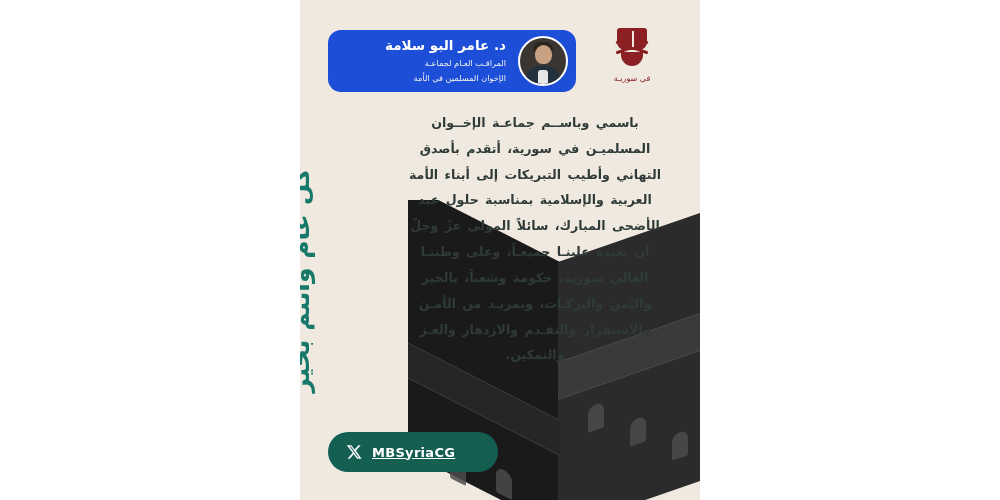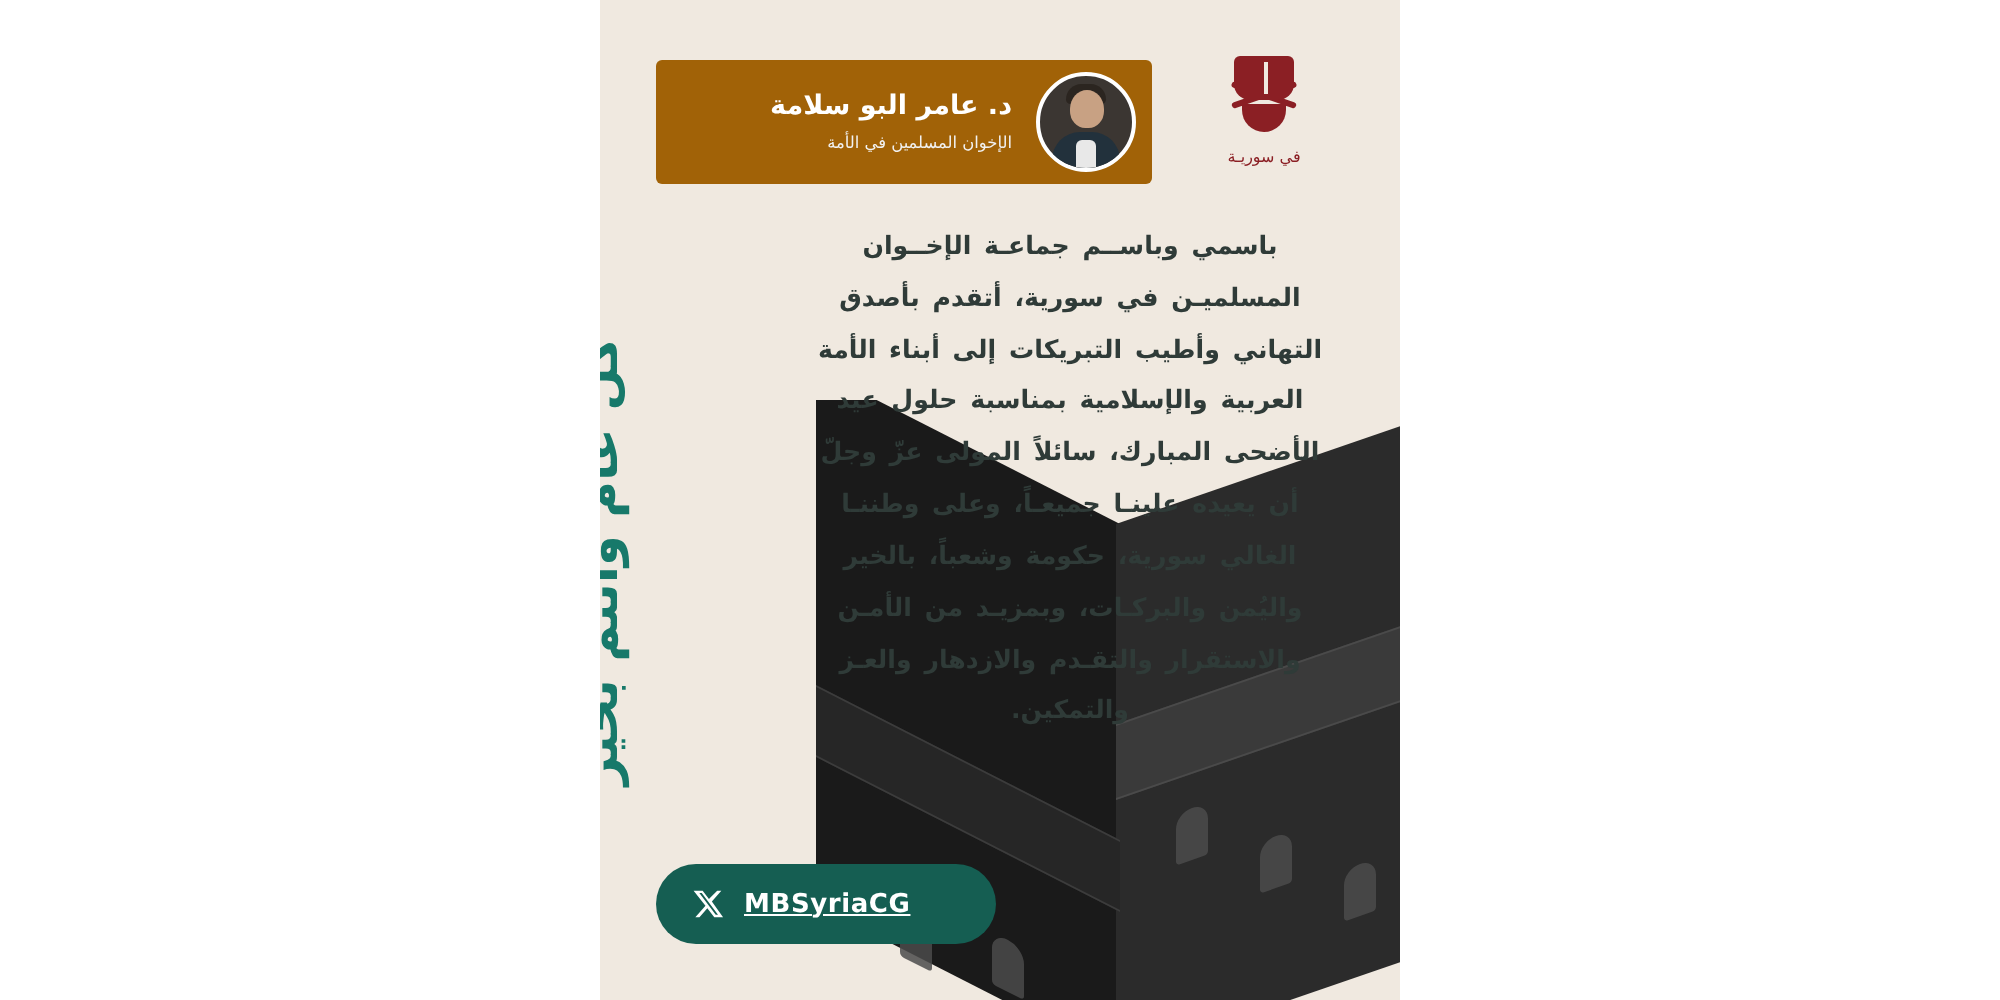--- a/index.html
+++ b/index.html
@@ -43,22 +43,22 @@
     overflow: hidden;
   }
 
   
   .header {
     position: absolute;
     left: 28px;
     top: 30px;
     width: 248px;
     height: 62px;
-    background: #a16207;
-    border-radius: 3px;
+    background: #1d4ed8;
+    border-radius: 13px;
     display: flex;
     align-items: center;
     flex-direction: row-reverse;
     padding: 0 8px;
     box-sizing: border-box;
   }
   .speaker-photo {
     width: 46px;
     height: 46px;
     border-radius: 50%;
@@ -339,20 +339,21 @@
 
     <div class="header">
       <div class="speaker-photo">
         <div class="body"></div>
         <div class="shirt"></div>
         <div class="hair"></div>
         <div class="face"></div>
       </div>
       <div class="header-text">
         <div class="speaker-name">د. عامر البو سلامة</div>
+        <div class="speaker-title">المراقـب العـام لجماعـة</div>
         <div class="speaker-title">الإخوان المسلمين في الأمة</div>
       </div>
     </div>
 
     <div class="brand">
       <div class="brand-emblem">
         <div class="sword-a"></div>
         <div class="sword-b"></div>
         <div class="book"></div>
         <div class="plate"></div>

